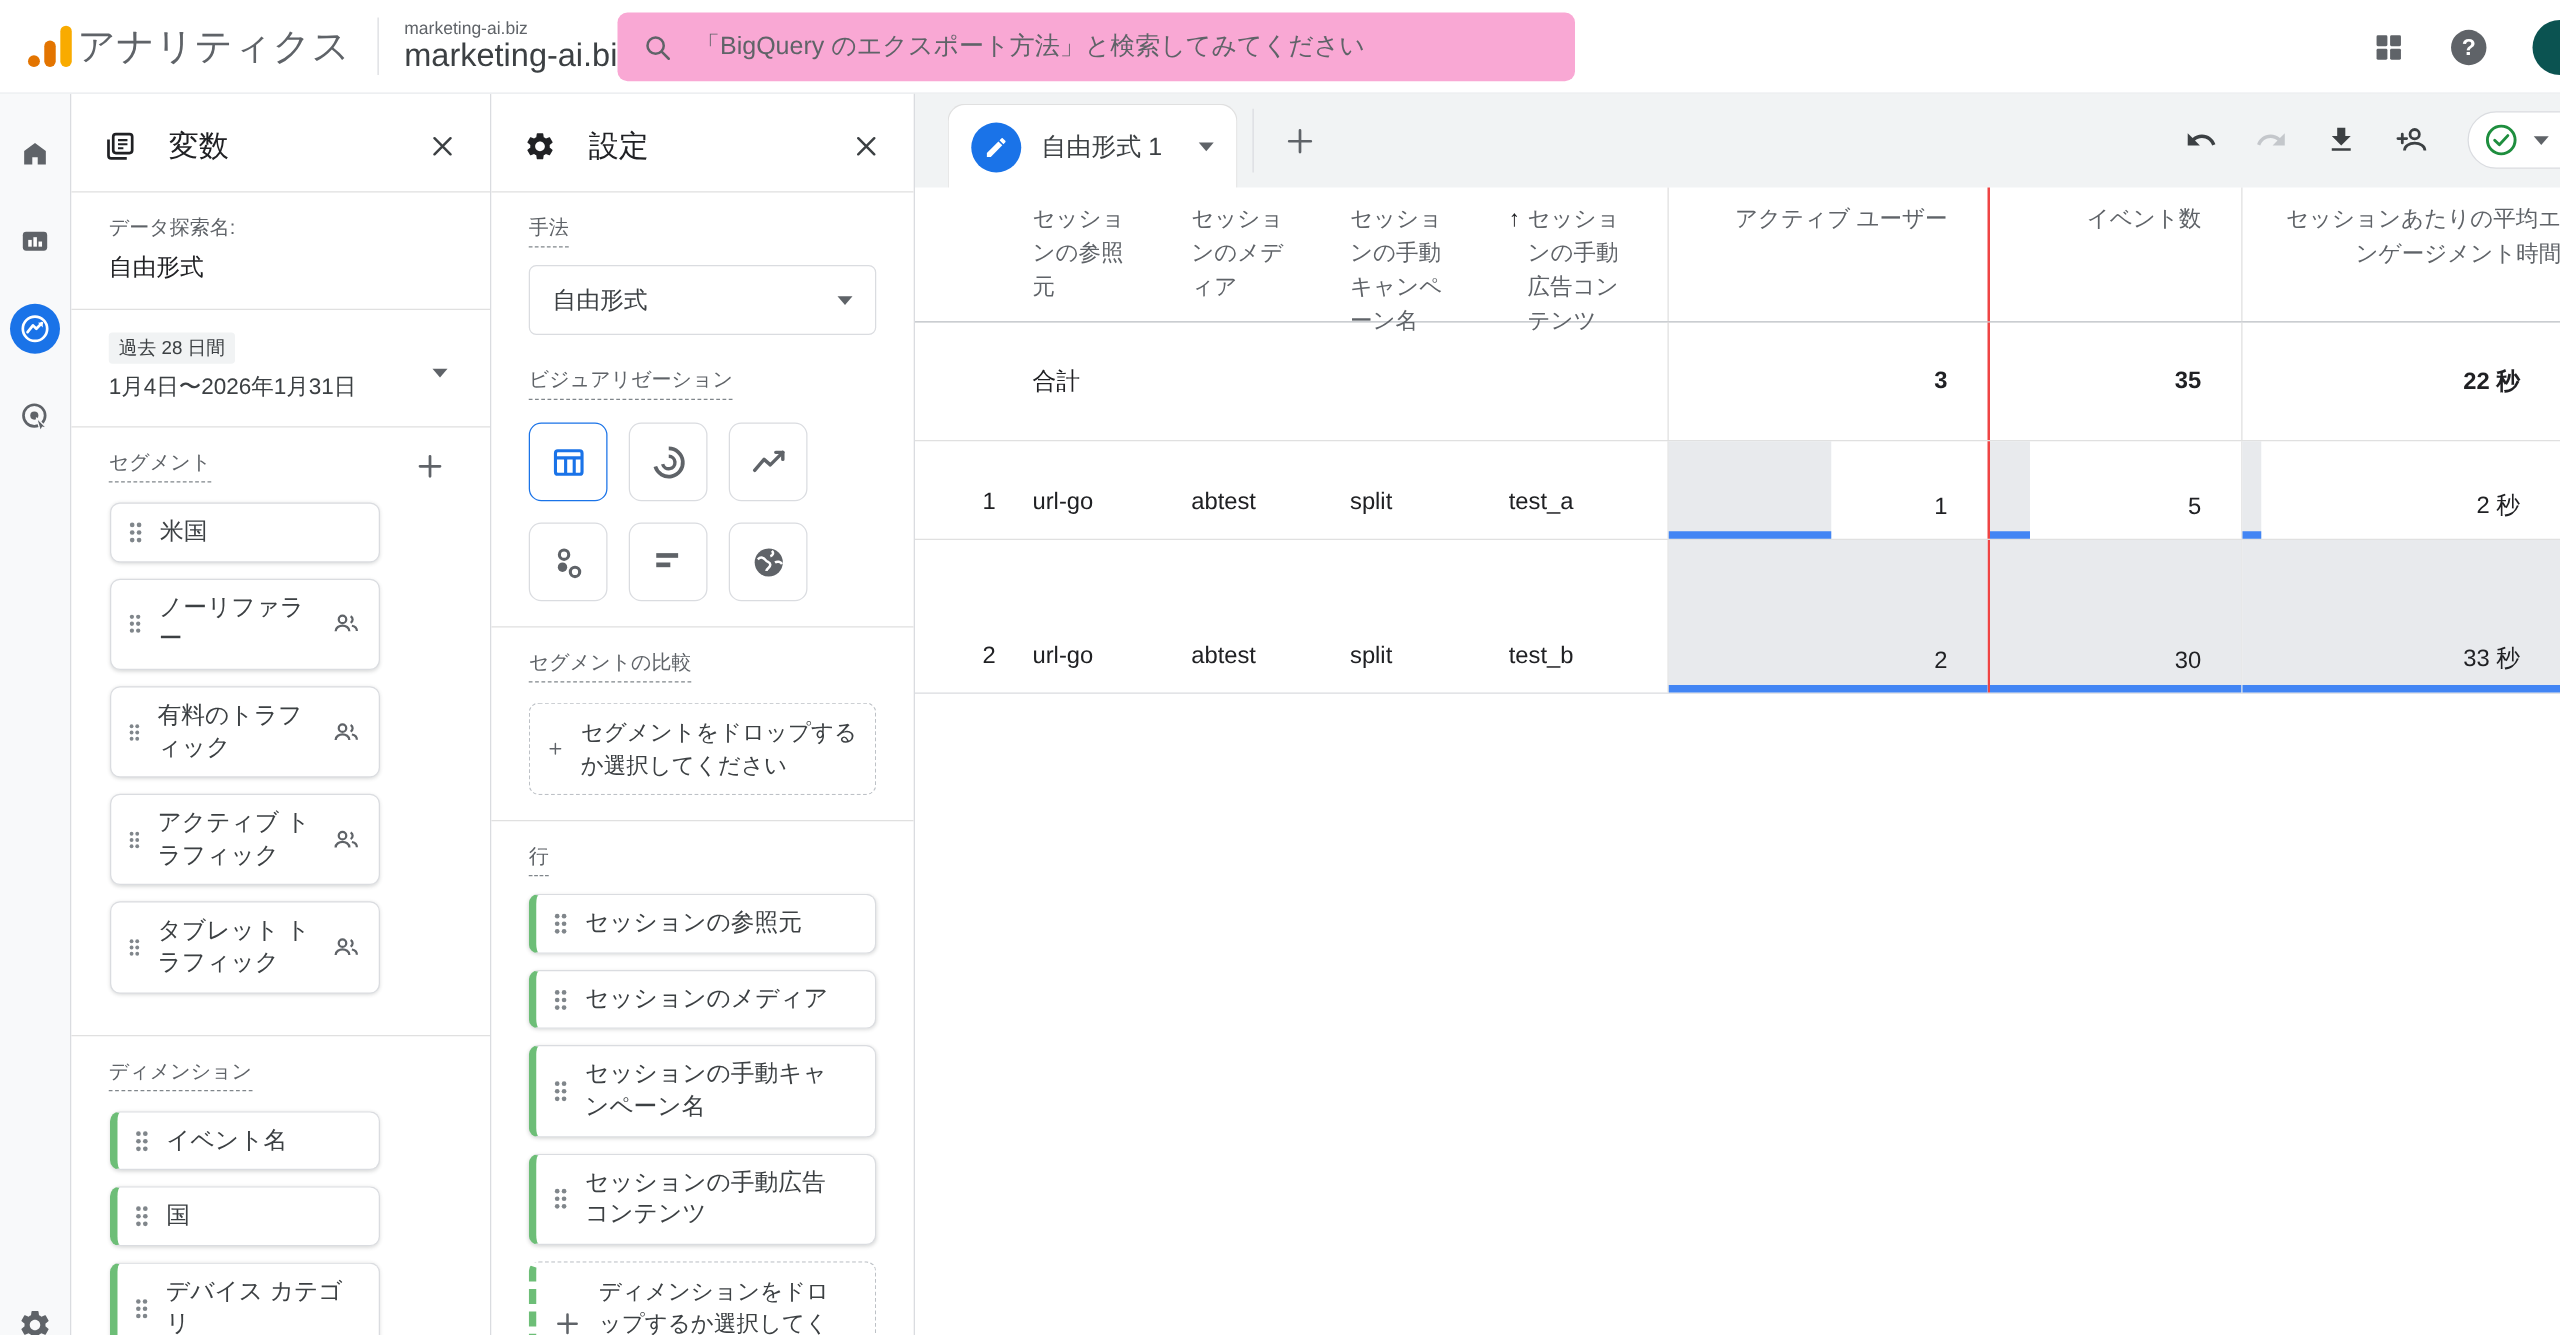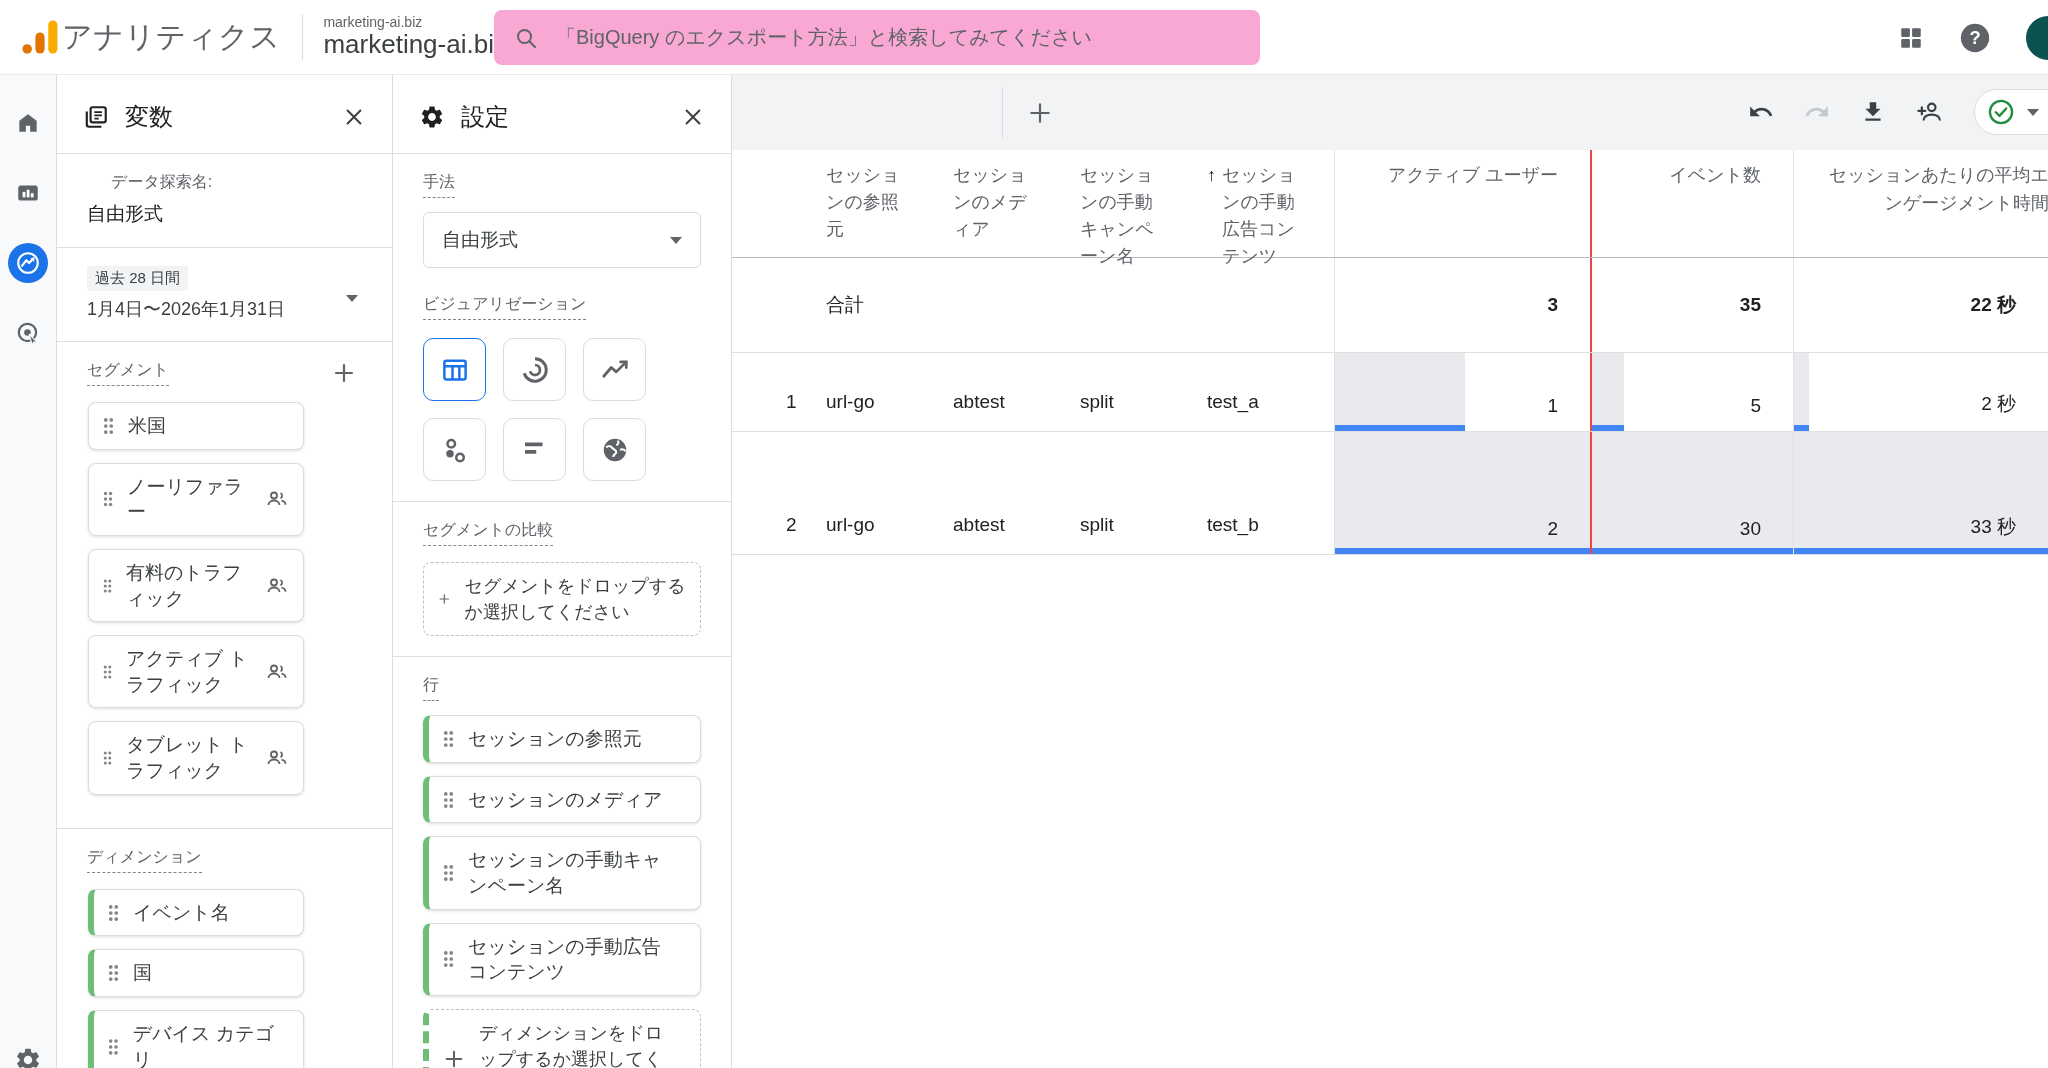--- a/index.html
+++ b/index.html
@@ -26,27 +26,27 @@
   
   .main { display:flex; height:993px; }
   .left-bg { width:56px; background:#f8f9fa; padding-top:28px; display:flex; flex-direction:column; align-items:center; gap:30px; position:relative; }
   .rail-item { width:40px; height:40px; display:flex; align-items:center; justify-content:center; }
   .rail-item.active { background:var(--accent-blue,#1a73e8); border-radius:50%; }
   .rail-gear { position:absolute; bottom:-12px; left:8px; }
 
   .panel { background:#fff; border-left:1px solid #dadce0; height:100%; overflow:hidden; }
   .panel-vars { width:336px; }
   .panel-settings { width:339px; }
-  .panel-head { display:flex; align-items:center; gap:16px; padding:26px 24px 20px 26px; border-bottom:1px solid #e0e0e0; }
+  .panel-head { display:flex; align-items:center; gap:26px; padding:26px 24px 20px 26px; border-bottom:1px solid #e0e0e0; }
   .panel-title { font-size:24px; color:#202124; }
   .close-x { margin-left:auto; width:28px; height:28px; display:flex; align-items:center; justify-content:center; }
 
   .sect { padding:18px 24px 20px 30px; border-bottom:1px solid #e0e0e0; position:relative; }
   .sect:last-child { border-bottom:none; }
-  .small-label { font-size:16px; color:#5f6368;margin-left:24px; }
+  .small-label { font-size:16px; color:#5f6368; }
   .dashed-label { display:inline-block; font-size:16px; color:#5f6368; border-bottom:1px dashed #80868b; padding-bottom:4px; }
   .big-value { font-size:19px; color:#202124; margin-top:8px; }
   .date-chip { display:inline-block; background:#f1f3f4; color:#3c4043; font-size:15px; padding:3px 8px; border-radius:3px; }
   .date-text { font-size:18px; color:#3c4043; margin-top:6px; }
   .caret { width:0; height:0; border-left:6px solid transparent; border-right:6px solid transparent; border-top:7px solid #5f6368; }
   .caret-abs { position:absolute; right:34px; top:50%; }
   .label-row { display:flex; align-items:center; margin-bottom:16px; }
   .plus-right { margin-left:auto; margin-right:12px; }
 
   .chip { background:#fff; border:1px solid #dadce0; border-radius:8px; box-shadow:0 1px 3px rgba(60,64,67,.18);
@@ -508,20 +508,29 @@
       </div>
 
       
       
       
     </div>
   </div>
 
   <div class="canvas">
     <div class="tabstrip">
+      <div class="tab-card">
+        <span class="tab-pencil">
+          <svg width="20" height="20" viewBox="0 0 24 24">
+            <path fill="#fff" d="M3 17.25V21h3.75L17.81 9.94l-3.75-3.75L3 17.25z M20.71 7.04c0.39-0.39 0.39-1.02 0-1.41l-2.34-2.34c-0.39-0.39-1.02-0.39-1.41 0l-1.83 1.83 3.75 3.75 1.83-1.83z"></path>
+          </svg>
+        </span>
+        <span class="tab-label">自由形式 1</span>
+        <span class="caret"></span>
+      </div>
       <div class="strip-divider"></div>
       <div class="add-tab">
         <svg width="26" height="26" viewBox="0 0 24 24">
           <path d="M12 4 V20 M4 12 H20" stroke="#5f6368" stroke-width="2" stroke-linecap="round"></path>
         </svg>
       </div>
       <div class="canvas-toolbar">
         <svg width="26" height="26" viewBox="0 0 24 24">
           <path fill="#3c4043" d="M12.5 8c-2.65 0-5.05 0.99-6.9 2.6L2 7v9h9l-3.62-3.62c1.39-1.16 3.16-1.88 5.12-1.88 3.54 0 6.55 2.31 7.6 5.5l2.37-0.78C21.08 11.03 17.15 8 12.5 8z"></path>
         </svg>

